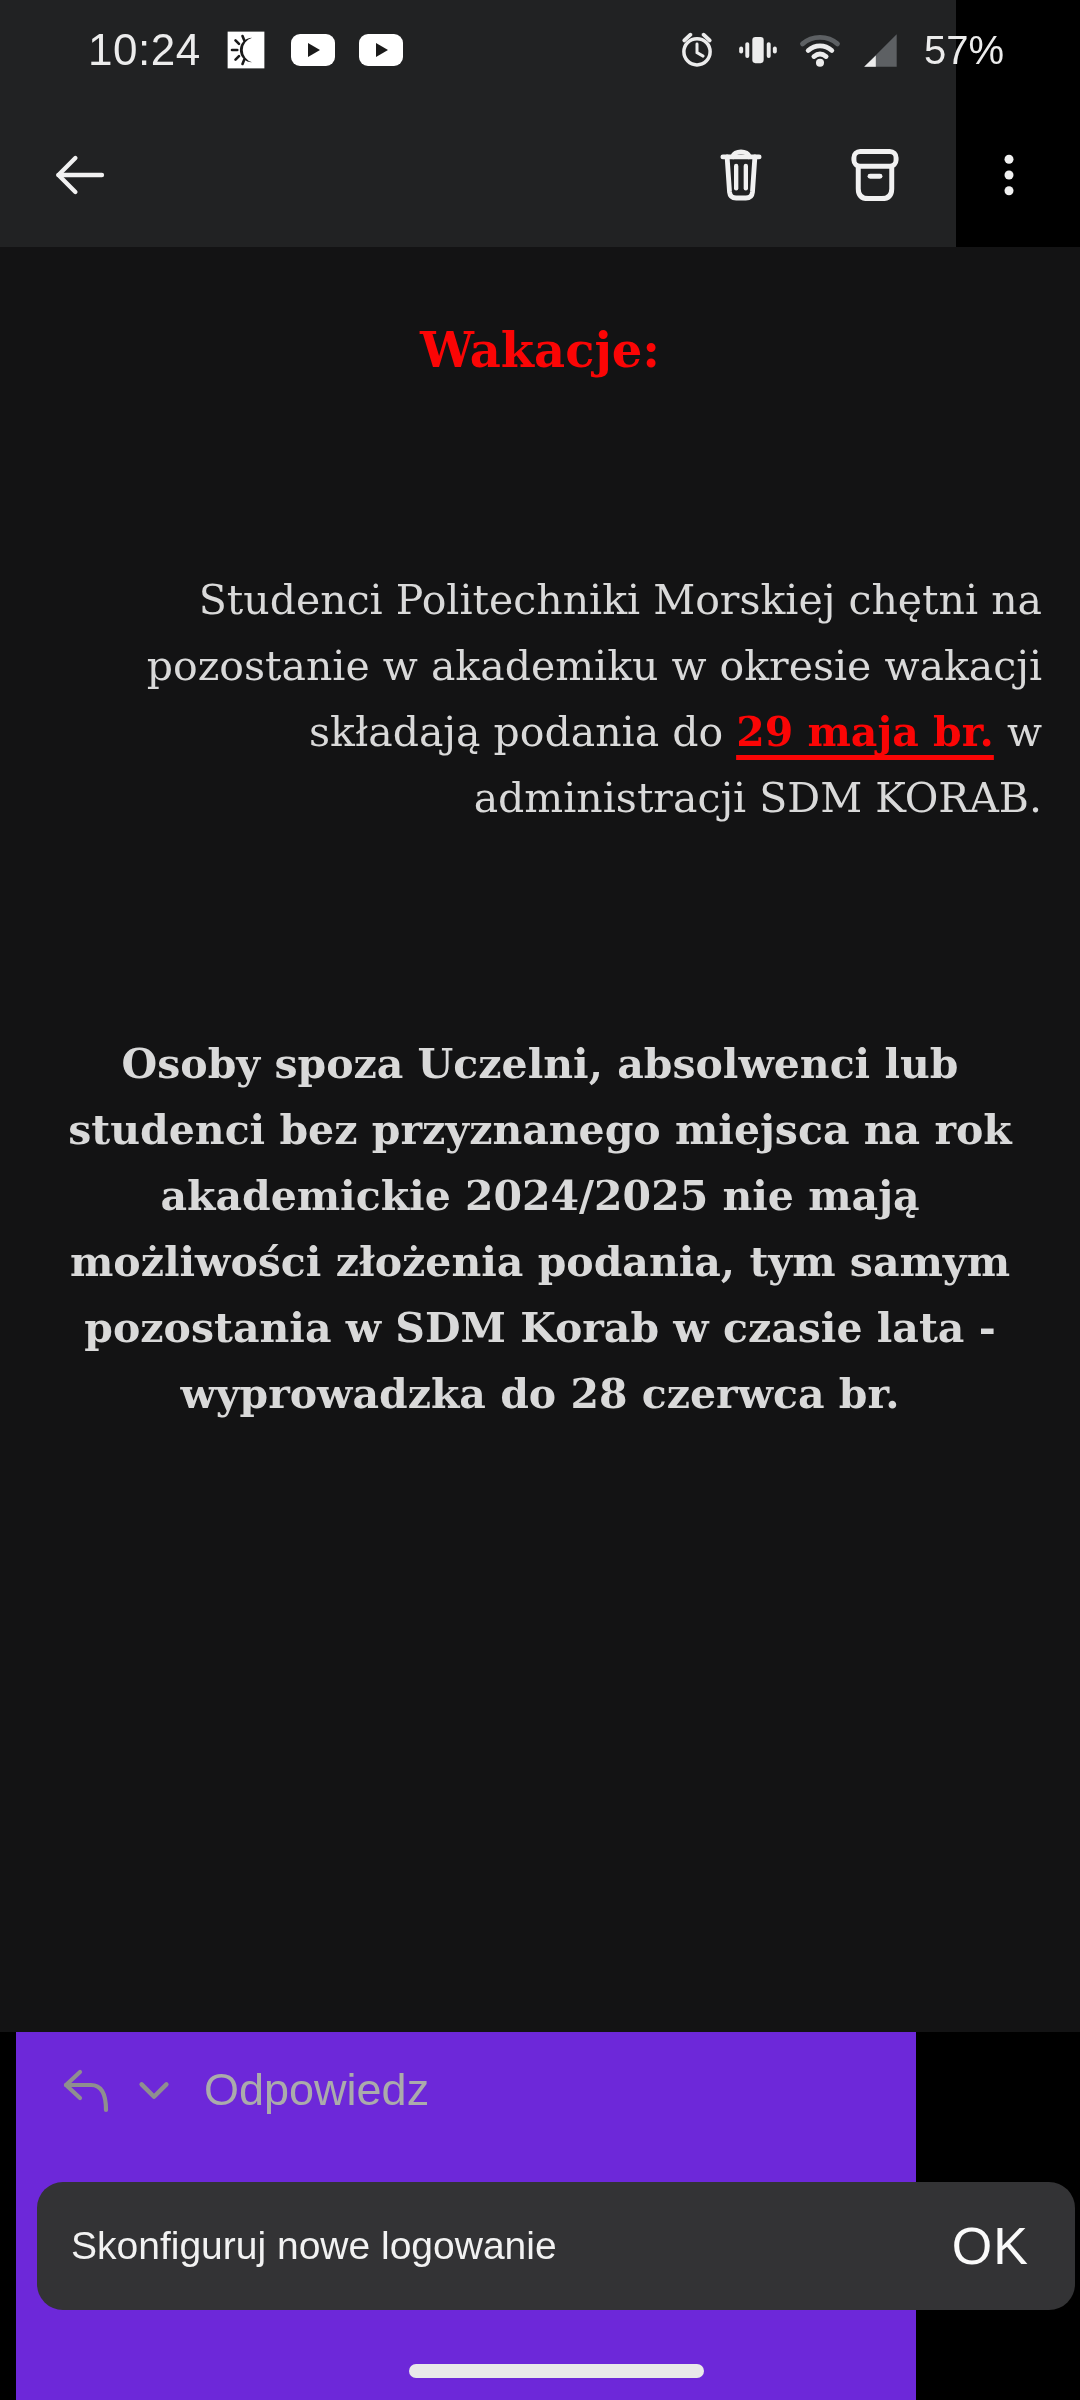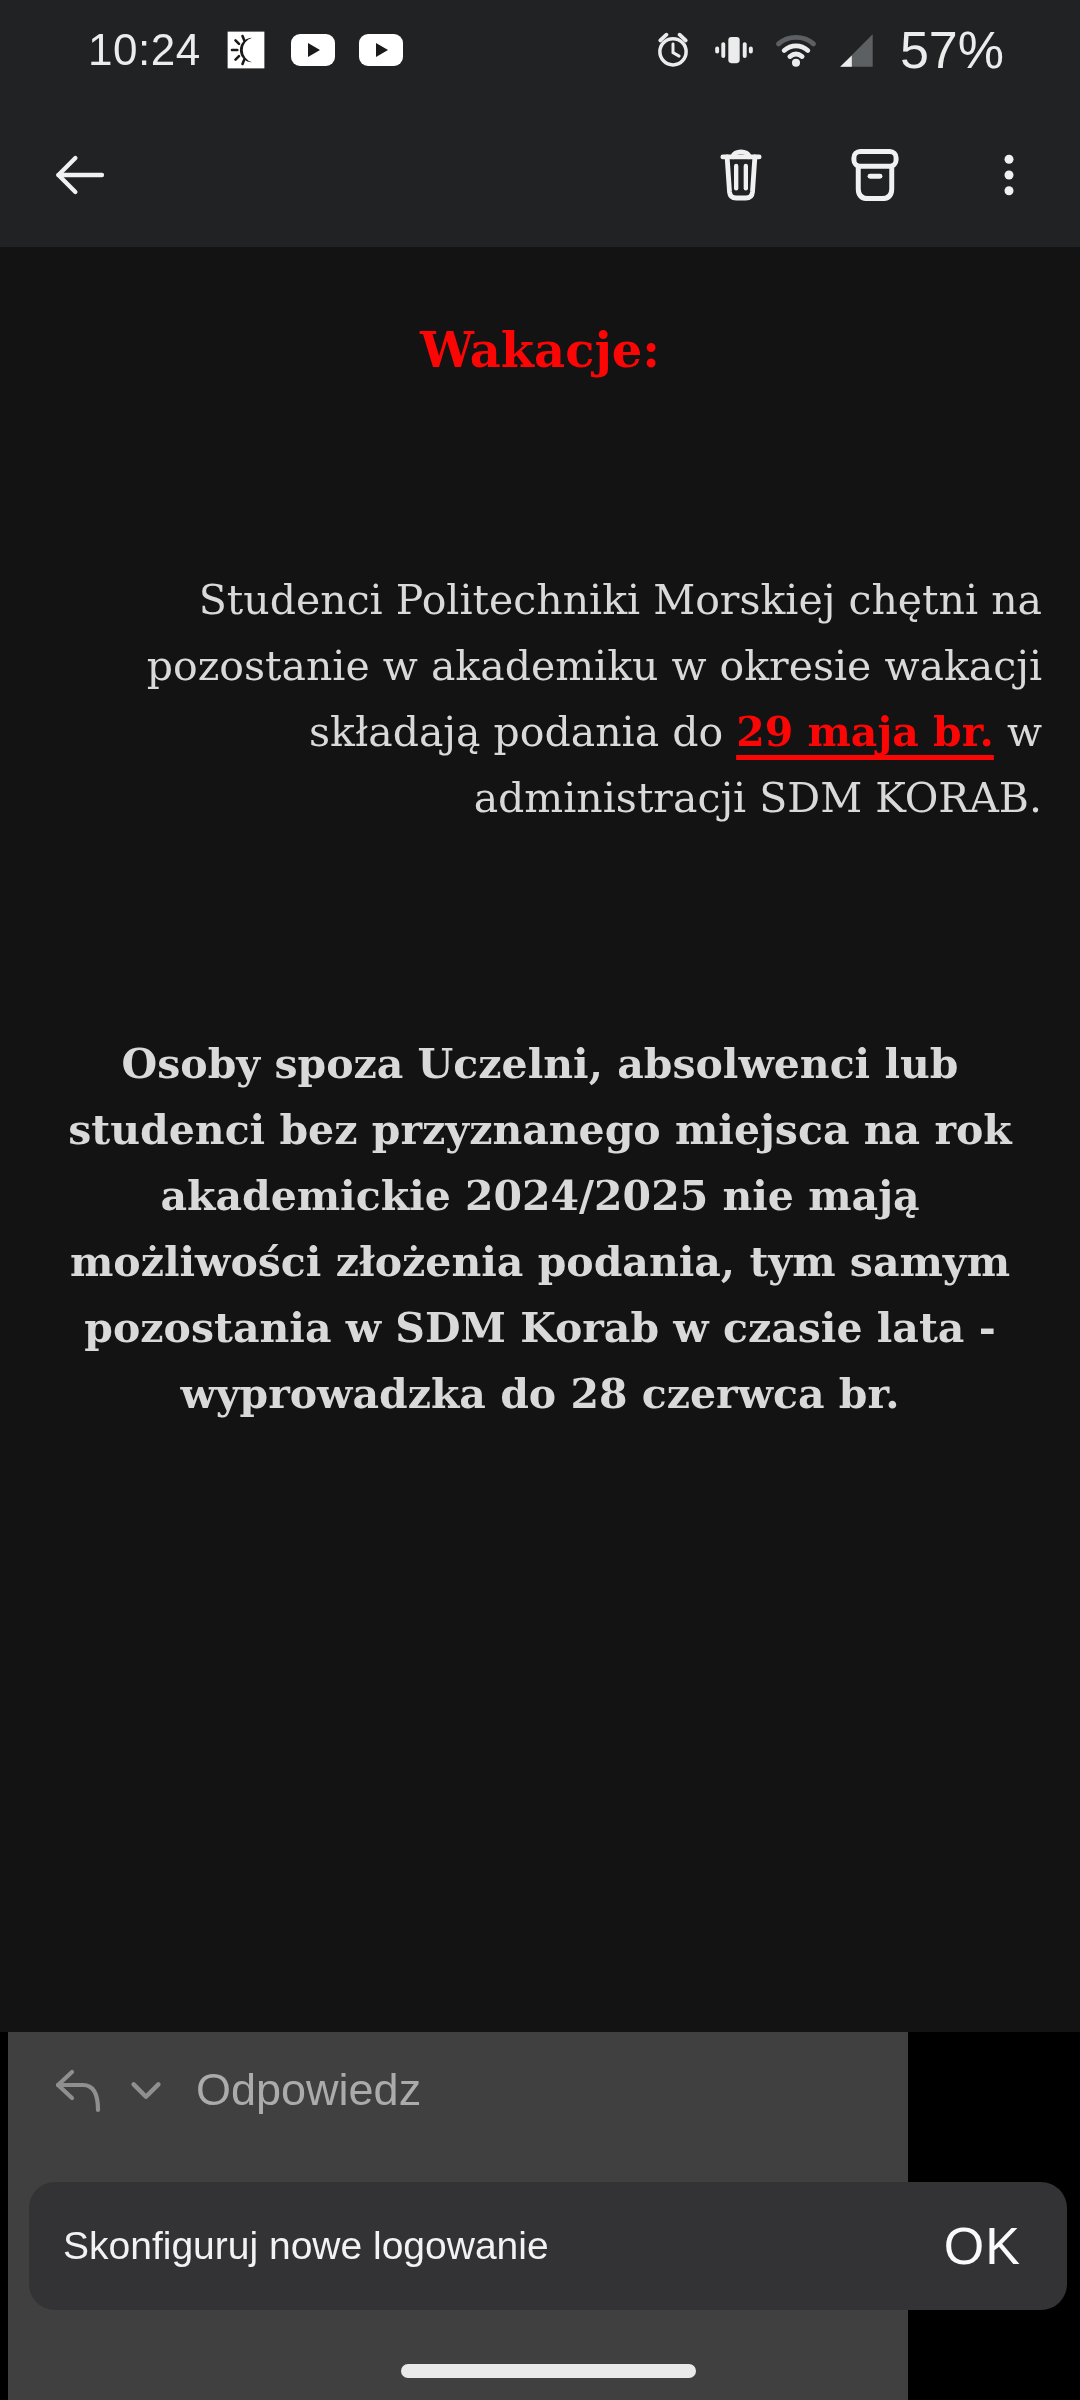--- a/index.html
+++ b/index.html
@@ -4,32 +4,32 @@
 <style>
   * { margin:0; padding:0; box-sizing:border-box; }
   html,body { background:#000; }
   .screen {
     position:relative; width:1080px; height:2400px;
     background:#000; overflow:hidden;
     font-family:"Liberation Sans","DejaVu Sans",sans-serif;
   }
   
   .top-chrome {
-    position:absolute; top:0; left:0; width:1080px; height:247px;
+    position:absolute; top:0; left:0; width:956px; height:247px;
     background:#212223;
   }
   .status-bar {
     position:absolute; top:14px; left:0; width:1080px; height:72px;
     display:flex; align-items:center; justify-content:space-between;
     padding:0 76px 0 88px; color:#ececec;
   }
   .sb-left { display:flex; align-items:center; gap:24px; }
   .sb-right { display:flex; align-items:center; gap:18px; }
   .sb-time { font-size:44px; font-weight:500; letter-spacing:0.5px; }
-  .sb-batt { font-size:52px; font-weight:400; margin-left:6px; }
+  .sb-batt { font-size:40px; font-weight:400; margin-left:6px; }
   .app-bar {
     position:absolute; top:120px; left:0; width:1080px; height:110px;
     display:flex; align-items:center;
   }
   .ab-back { margin-left:48px; width:62px; height:62px; display:flex; align-items:center; justify-content:center; }
   .ab-actions { margin-left:auto; display:flex; align-items:center; gap:72px; padding-right:40px; }
   .icon-btn { width:62px; height:62px; display:flex; align-items:center; justify-content:center; }
   
   .webview {
     position:absolute; top:247px; left:0; width:1080px; height:1785px;
@@ -46,22 +46,22 @@
     font-weight:400;
   }
   .mail-para.first { margin-top:186px;text-align:right; }
   .mail-para + .mail-para { margin-top:200px;font-weight:bold; }
   .mail-link {
     color:#fb0505; font-weight:700; text-decoration:underline;
     text-decoration-thickness:5px; text-underline-offset:9px;
   }
   
   .bottom-region {
-    position:absolute; top:2032px; left:8px; width:900px; height:368px;
-    background:#404040;
+    position:absolute; top:2032px; left:16px; width:900px; height:368px;
+    background:#6d28d9;
   }
   .reply-row {
     position:absolute; top:24px; left:40px; height:68px;
     display:flex; align-items:center; gap:22px;
   }
   .reply-label { color:#ababab; font-size:45px; margin-left:10px; }
   .snackbar {
     position:absolute; top:150px; left:21px; width:1038px; height:128px;
     background:#333335; border-radius:26px;
     display:flex; align-items:center; padding:0 34px;

